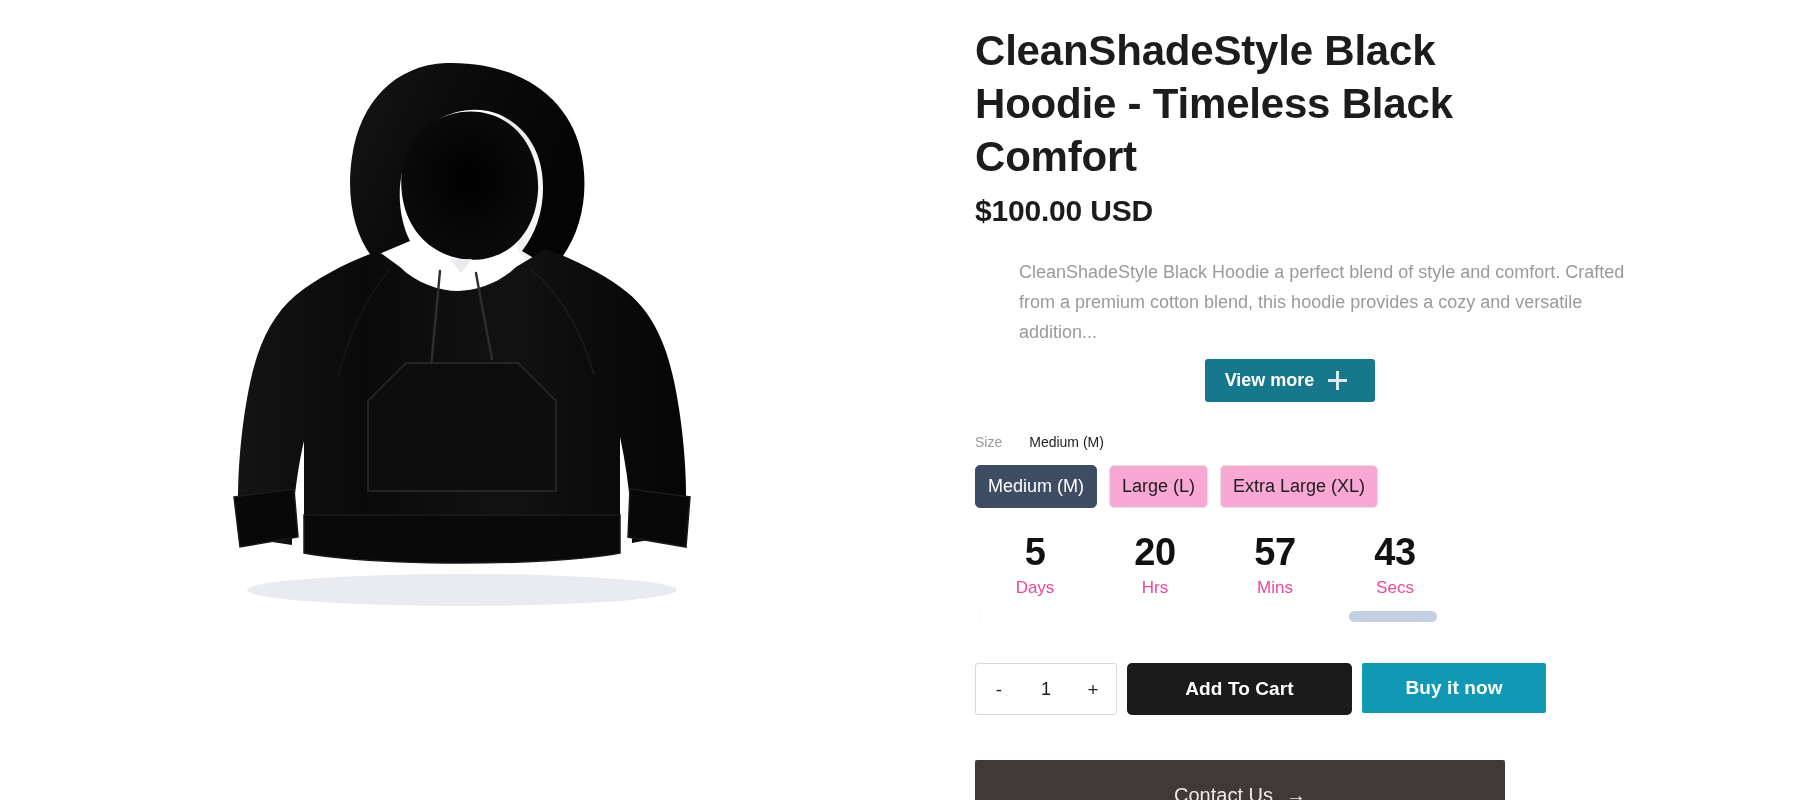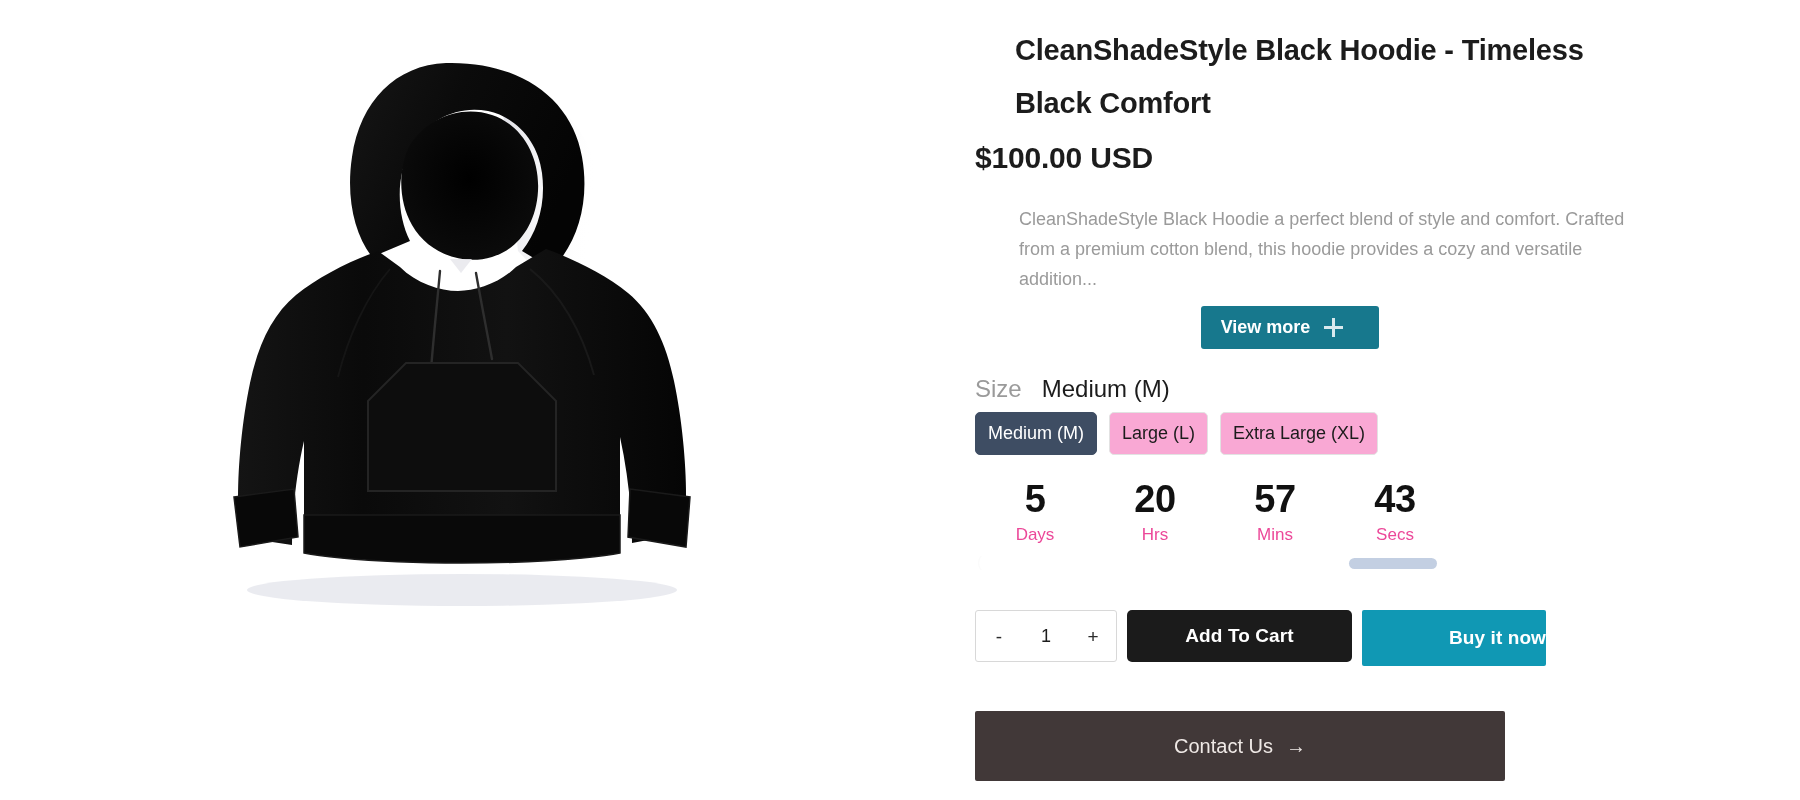--- a/index.html
+++ b/index.html
@@ -52,27 +52,26 @@
     padding: 24px 0 0 10px;
     flex: 0 0 840px;
   }
 
   .info-inner {
     width: 700px;
     margin-left: 5px;
   }
 
   .product-title {
-    font-size: 29px;
+    font-size: 42px;
     line-height: 53px;
     font-weight: 700;
     color: #1c1c1c;
     letter-spacing: -0.2px;
     max-width: 600px;
-    margin-left: 40px;
   }
 
   .product-price {
     margin-top: 8px;
     font-size: 30px;
     line-height: 40px;
     font-weight: 600;
     color: #1c1c1c;
     letter-spacing: -0.2px;
   }
@@ -95,21 +94,21 @@
   }
 
   .view-more-btn {
     display: inline-flex;
     align-items: center;
     gap: 14px;
     background: #17788d;
     color: #ffffff;
     border: none;
     border-radius: 3px;
-    padding: 10px 36px 11px 20px;
+    padding: 10px 28px 11px 20px;
     font-size: 18px;
     font-weight: 700;
     line-height: 22px;
     cursor: pointer;
     font-family: "Liberation Sans", sans-serif;
   }
   .plus-icon {
     display: inline-block;
     position: relative;
     width: 19px;
@@ -124,22 +123,22 @@
   }
   .plus-icon::before { left: 0; top: 8px; width: 19px; height: 3px; }
   .plus-icon::after  { top: 0; left: 8px; height: 19px; width: 3px; }
 
   
   .size-block { margin-top: 28px; }
 
   .size-legend {
     display: flex;
     align-items: baseline;
-    gap: 20px;
-    font-size: 24px;
+    gap: 27px;
+    font-size: 14px;
     line-height: 24px;
   }
   .size-legend-label { color: #9a9a9a; font-weight: 400; }
   .size-legend-value { color: #1c1c1c; font-weight: 500; }
 
   .size-options {
     margin-top: 11px;
     display: flex;
     gap: 12px;
   }
@@ -262,31 +261,30 @@
     border-radius: 5px;
     font-size: 19px;
     font-weight: 700;
     letter-spacing: 0.1px;
     cursor: pointer;
     font-family: "Liberation Sans", sans-serif;
   }
 
   .buy-now-btn {
     width: 184px;
-    height: 56px;
+    height: 50px;
     background: #1098b4;
     color: #ffffff;
     border: none;
     border-radius: 2px;
     font-size: 19px;
     font-weight: 700;
     letter-spacing: 0.1px;
     cursor: pointer;
     font-family: "Liberation Sans", sans-serif;
-    text-align: right;
   }
 
   
   .contact-btn {
     margin-top: 45px;
     width: 530px;
     height: 70px;
     background: #413838;
     color: #efe9e6;
     border: none;

